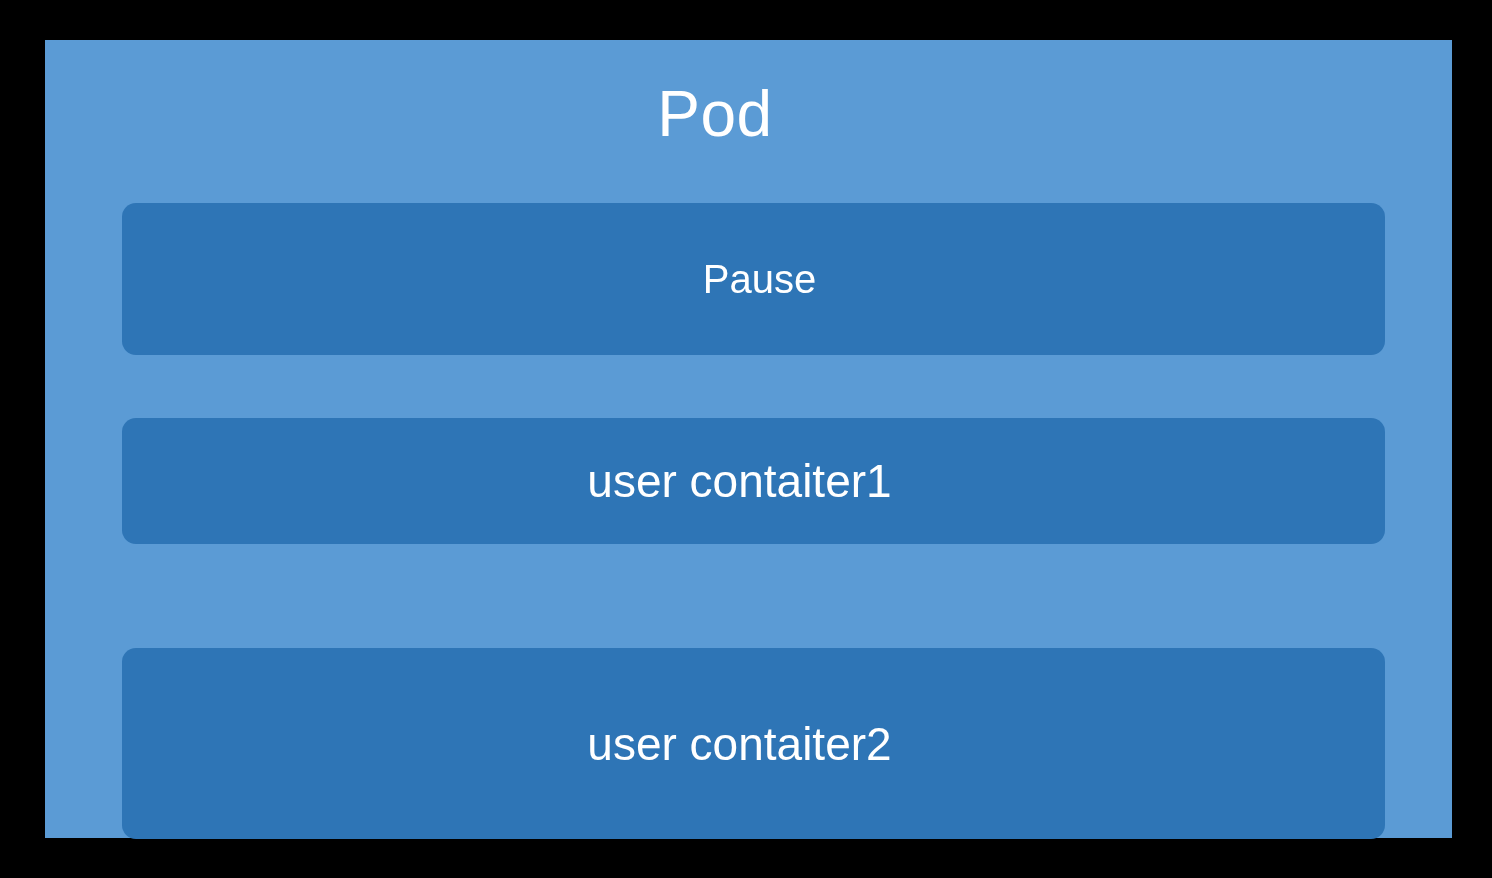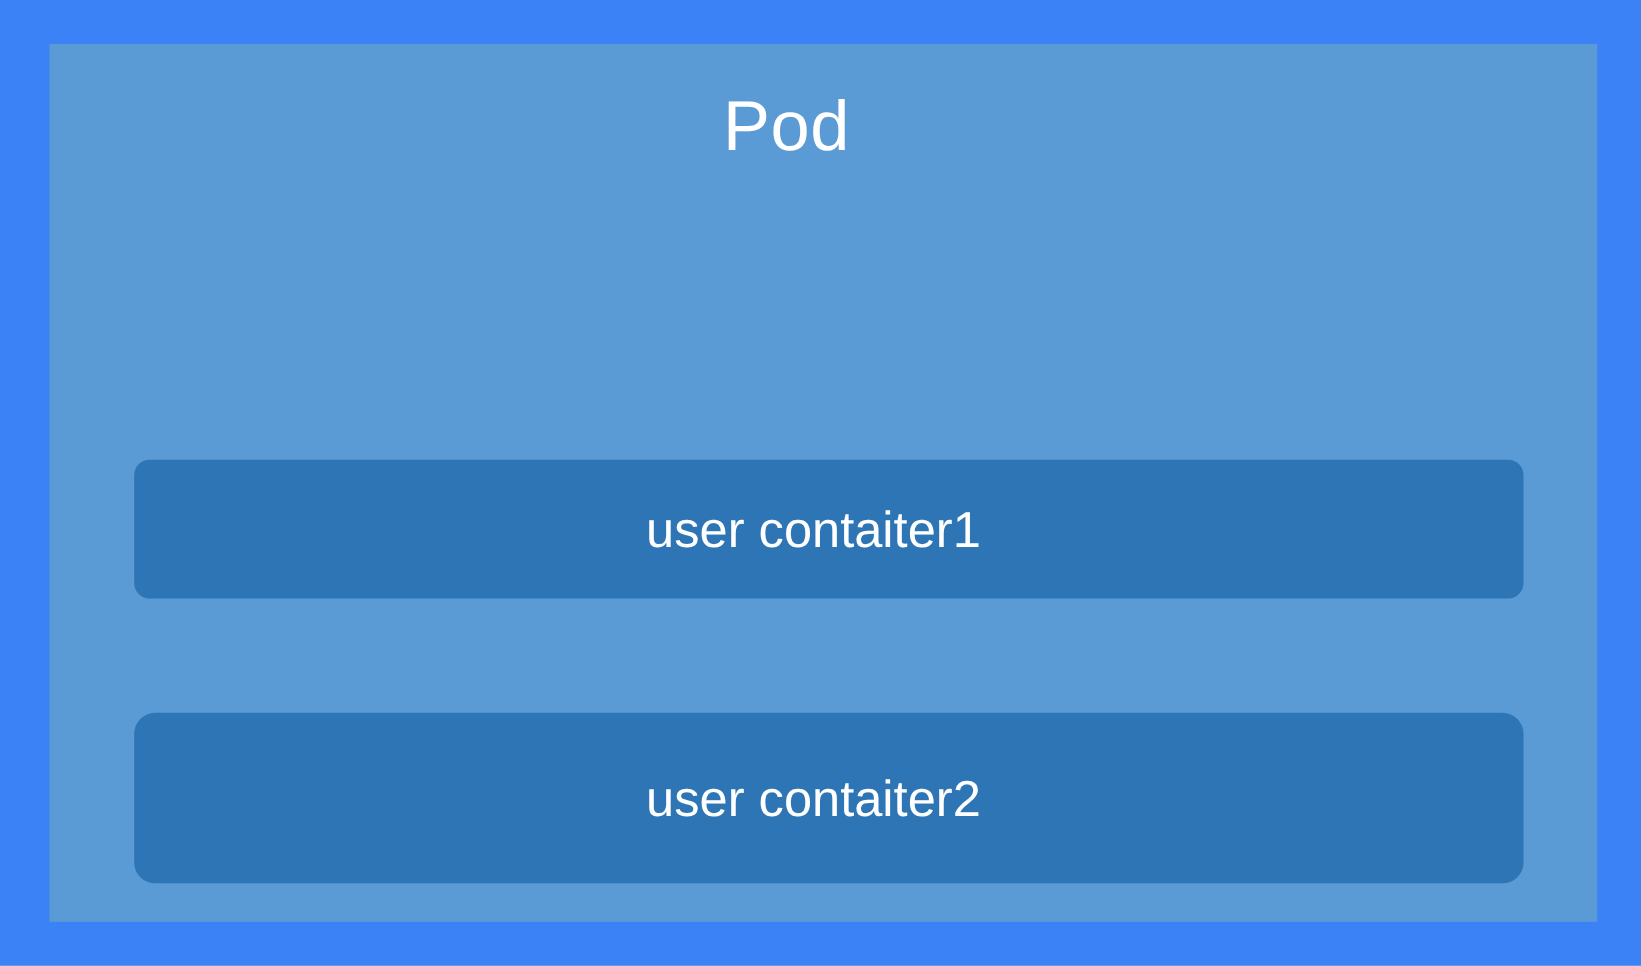--- a/index.html
+++ b/index.html
@@ -12,21 +12,21 @@
     width: 1492px;
     height: 878px;
     font-family: "Liberation Sans", sans-serif;
     overflow: hidden;
   }
 
   #canvas {
     position: relative;
     width: 1492px;
     height: 878px;
-    background: #3b82f6;
+    background: #000000;
   }
 
   
   .pod-box {
     position: absolute;
     left: 45px;
     top: 40px;
     width: 1407px;
     height: 798px;
     background: #5b9bd5;
@@ -63,22 +63,21 @@
   .container-box.pause {
     top: 163px;          
     height: 152px;       
   }
   .container-box.c1 {
     top: 378px;          
     height: 126px;       
   }
   .container-box.c2 {
     top: 608px;          
-    height: 155px;       
-    border-radius: 19px;
+    height: 191px;       
   }
 
   .container-label {
     color: #ffffff;
     font-weight: 400;
     line-height: 1;
     white-space: nowrap;
     text-align: center;
   }
 
@@ -96,20 +95,23 @@
 </style>
 </head>
 <body>
 
 <div id="canvas">
 
   <div class="pod-box">
 
     <div class="pod-title">Pod</div>
 
+    <div class="container-box pause">
+      <span class="container-label">Pause</span>
+    </div>
 
     <div class="container-box c1">
       <span class="container-label">user contaiter1</span>
     </div>
 
     <div class="container-box c2">
       <span class="container-label">user contaiter2</span>
     </div>
 
   </div>

